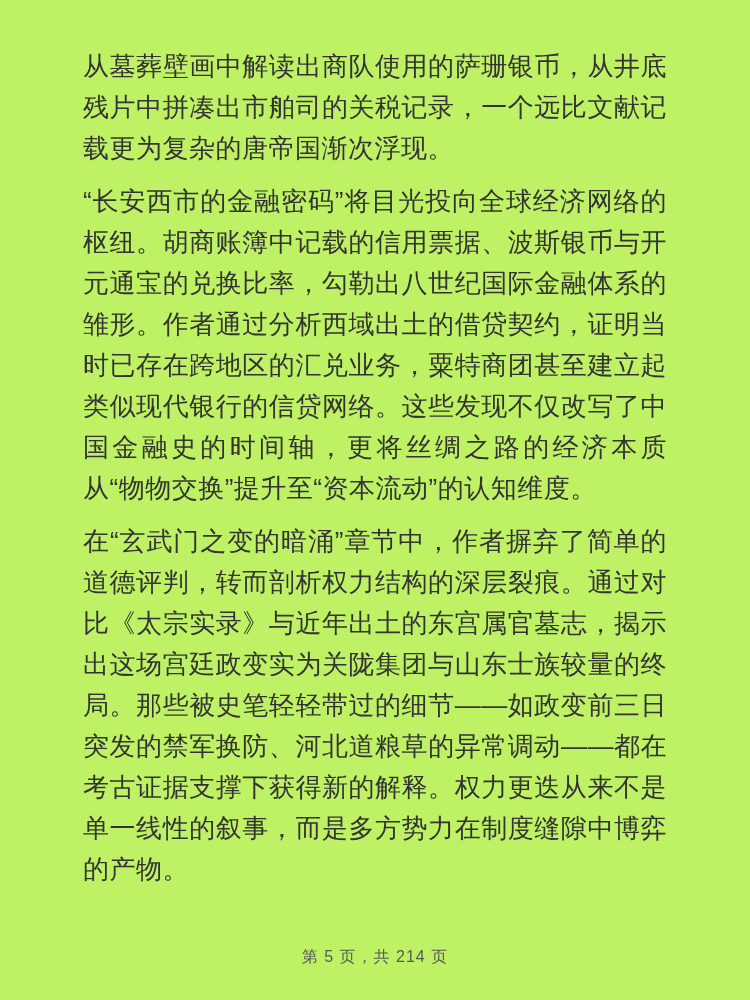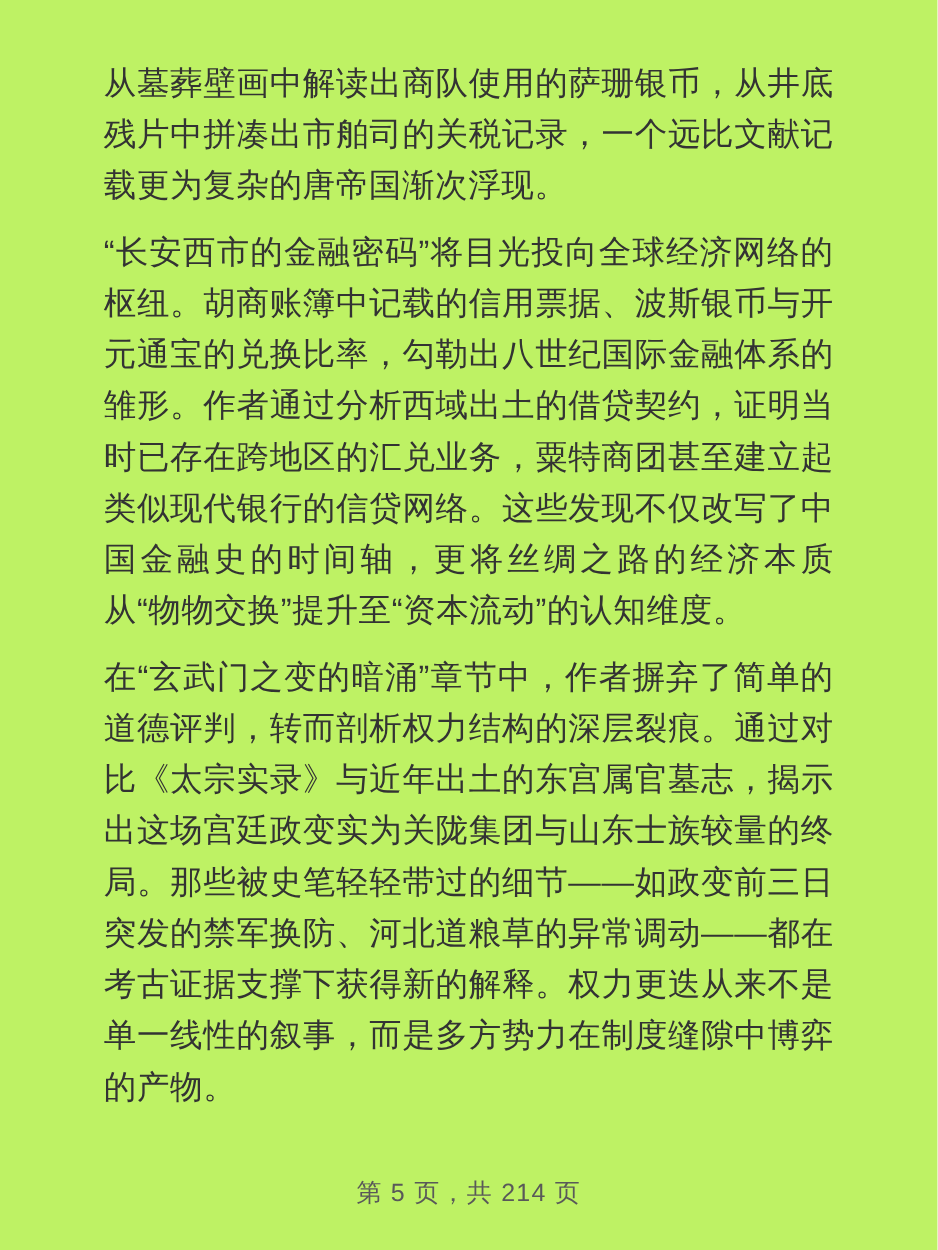--- a/index.html
+++ b/index.html
@@ -33,21 +33,21 @@
     word-break: break-all;
   }
   .footer {
     position: absolute;
     bottom: 32px;
     left: 0;
     width: 750px;
     text-align: center;
   }
   .footer span {
-    font-size: 20px;
+    font-size: 16px;
     color: #595959;
     letter-spacing: 1px;
   }
 </style>
 </head>
 <body>
 
 <div class="page">
   <div class="content">
     <p>从墓葬壁画中解读出商队使用的萨珊银币，从井底残片中拼凑出市舶司的关税记录，一个远比文献记载更为复杂的唐帝国渐次浮现。</p>

